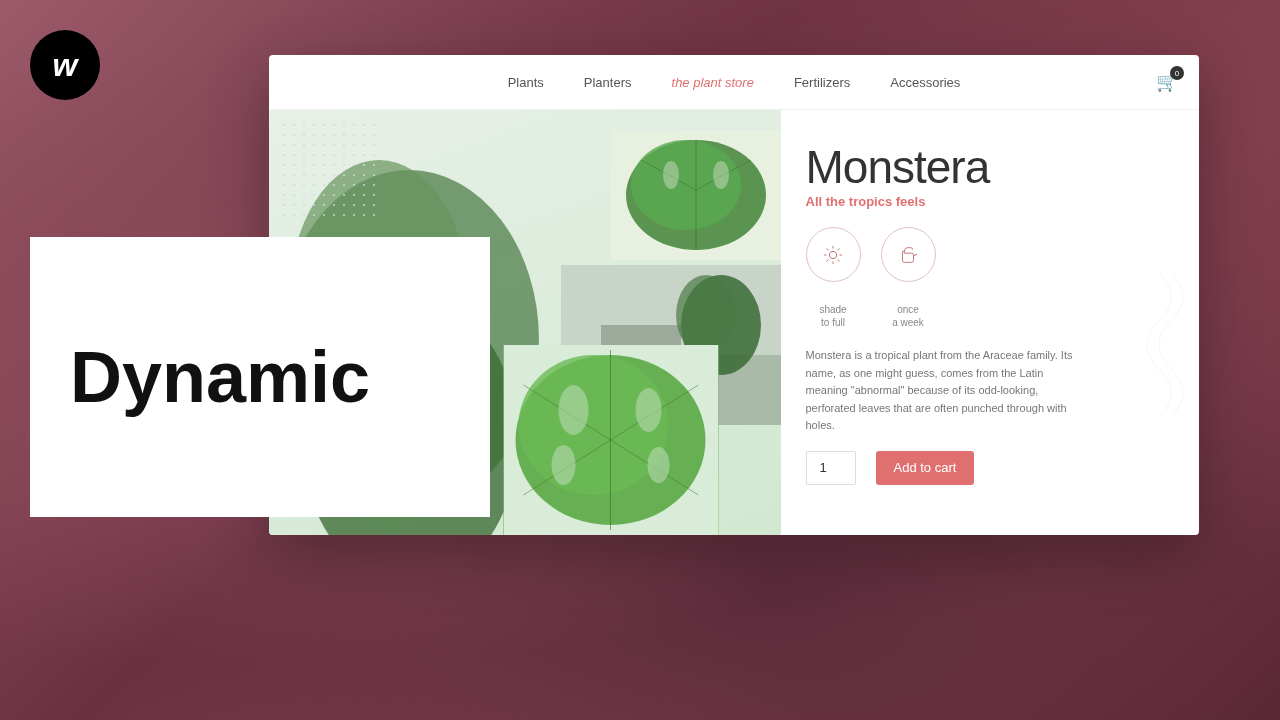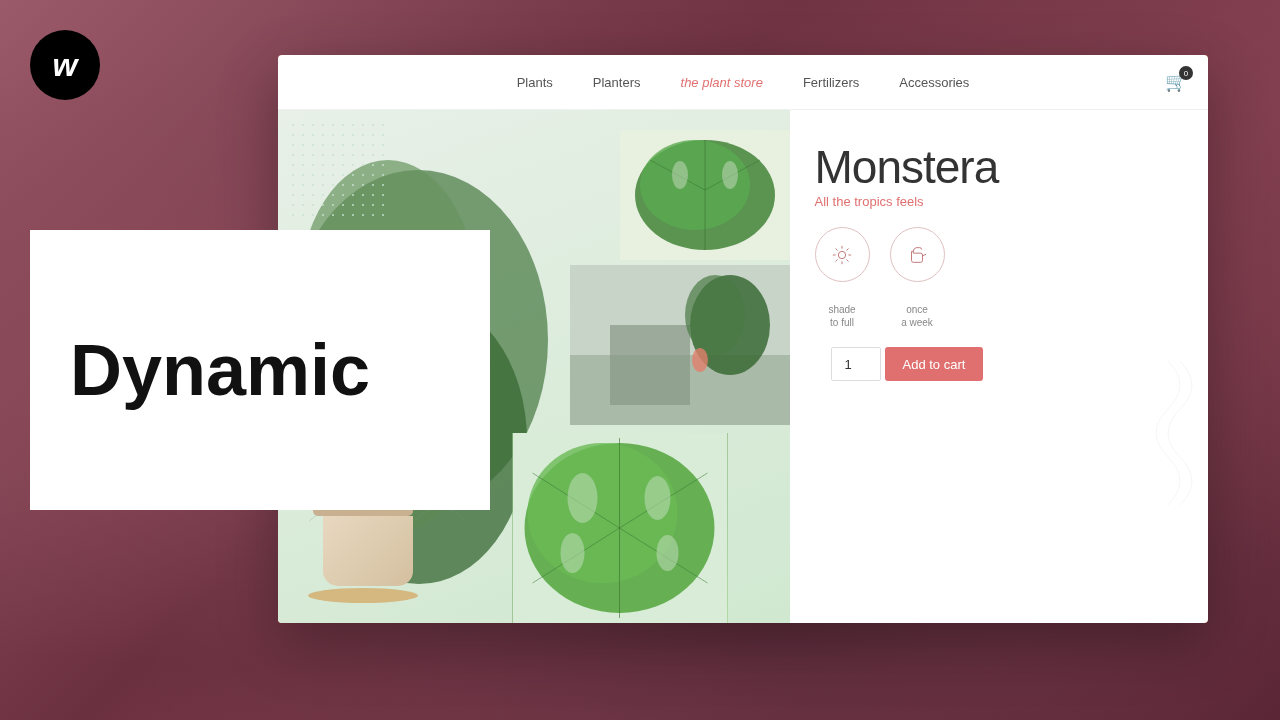--- a/index.html
+++ b/index.html
@@ -40,21 +40,21 @@
     .webflow-logo span {
       color: #fff;
       font-size: 32px;
       font-weight: 900;
       font-style: italic;
     }
 
     
     .title-overlay {
       position: absolute;
-      top: 230px;
+      top: 237px;
       left: 30px;
       width: 460px;
       height: 280px;
       background: #fff;
       z-index: 10;
       display: flex;
       align-items: center;
       justify-content: flex-start;
       padding: 30px 40px;
     }
@@ -62,23 +62,23 @@
       font-size: 72px;
       font-weight: 800;
       line-height: 1.0;
       color: #111;
     }
 
     
     .website-mockup {
       position: absolute;
       top: 55px;
-      left: 278px;
+      left: 269px;
       width: 930px;
-      height: 568px;
+      height: 480px;
       background: #c2410c;
       border-radius: 4px;
       overflow: hidden;
       box-shadow: 0 20px 60px rgba(0,0,0,0.3);
       z-index: 5;
     }
 
     
     .nav {
       height: 55px;
@@ -215,21 +215,21 @@
     .product-name {
       font-size: 46px;
       font-weight: 300;
       color: #333;
       letter-spacing: -1px;
     }
 
     .product-tagline {
       font-size: 13px;
       color: #e07070;
-      font-weight: 400;
+      font-weight: 700;
       margin-bottom: 18px;
     }
 
     .care-icons {
       display: flex;
       gap: 20px;
       margin-bottom: 18px;
     }
 
     .care-icon-item {
@@ -269,22 +269,21 @@
     .product-price {
       font-size: 22px;
       color: #444;
       margin-bottom: 16px;
       font-weight: 400;
     }
 
     .product-actions {
       display: flex;
       align-items: flex-start;
-      gap: 4px;
-      margin-left: 16px;
+      gap: 20px;
     }
 
     .quantity-input {
       width: 50px;
       height: 34px;
       border: 1px solid #ddd;
       text-align: center;
       font-size: 13px;
       color: #333;
       border-radius: 2px;
@@ -491,20 +490,21 @@
             <svg viewBox="0 0 24 24" width="22" height="22">
               <path d="M6,8 L6,18 Q6,20 8,20 L16,20 Q18,20 18,18 L18,12 Q18,10 16,10 L8,10 L8,8 Z" fill="none" stroke="#c07070" strokewidth="1.5"></path>
               <path d="M8,8 Q8,5 11,4 L15,4 Q17,4 17,6" fill="none" stroke="#c07070" strokewidth="1.5"></path>
               <line x1="18" y1="13" x2="22" y2="11" stroke="#c07070" strokewidth="1.5"></line>
             </svg>
           </div>
           <span class="care-label">once<br>a week</span>
         </div>
       </div>
 
+      <p class="product-description">Monstera is a tropical plant from the Araceae family. Its name, as one might guess, comes from the Latin meaning "abnormal" because of its odd-looking, perforated leaves that are often punched through with holes.</p>
 
 
       <div class="product-actions">
         <input type="number" class="quantity-input" value="1" min="1" style="">
         <button class="add-to-cart-btn">Add to cart</button>
       </div>
     </div>
 
   </div>
 </div>

